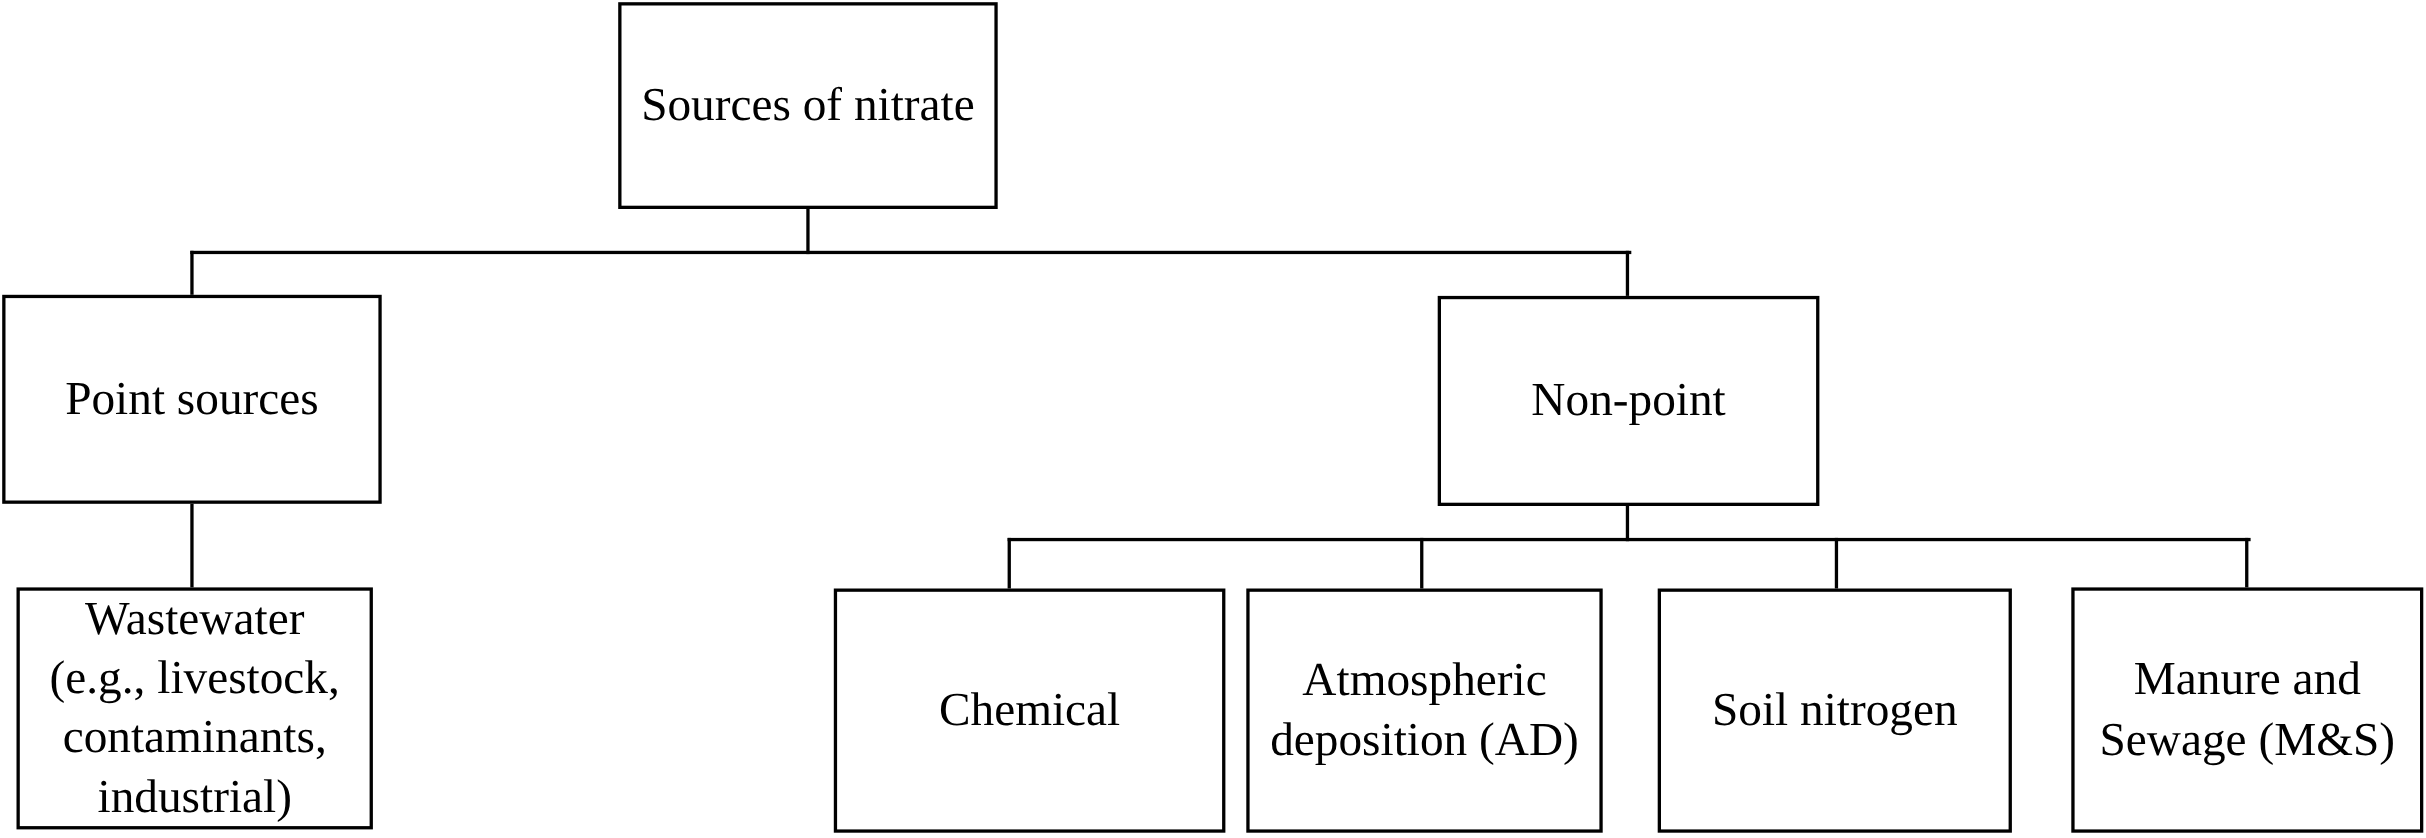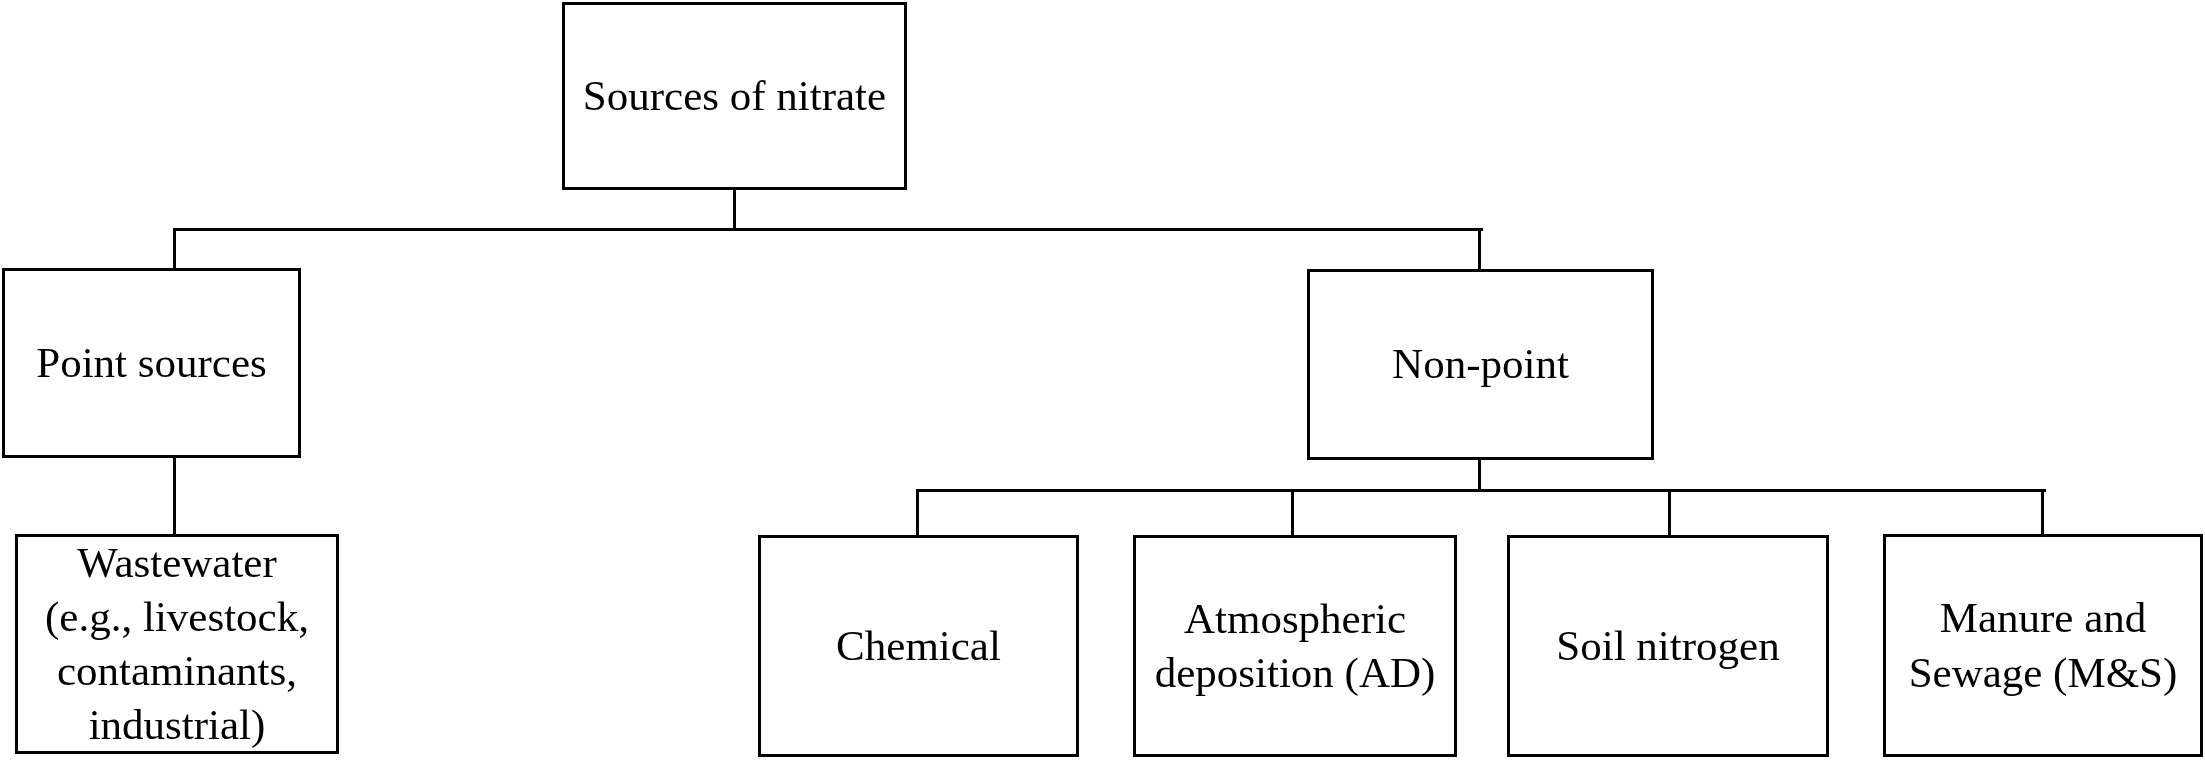--- a/index.html
+++ b/index.html
@@ -29,24 +29,24 @@
     line-height: 1.26;
   }
   .node .label .line { display: block; white-space: nowrap; }
 
   .hline, .vline { position: absolute; background: #000000; }
   .hline { height: 3px; }
   .vline { width: 3px; }
 
   
   #node-root       { left: 562px;  top: 2px;   width: 345px; height: 188px; justify-content: center; }
-  #node-point      { left: 2px;    top: 268px; width: 299px; height: 190px; text-align: right; }
+  #node-point      { left: 2px;    top: 268px; width: 345px; height: 190px; text-align: right; }
   #node-nonpoint   { left: 1307px; top: 269px; width: 347px; height: 191px; }
   #node-wastewater { left: 15px;   top: 534px; width: 324px; height: 220px; }
-  #node-cf         { left: 758px;  top: 535px; width: 321px; height: 222px; }
+  #node-cf         { left: 758px;  top: 535px; width: 356px; height: 222px; }
   #node-ad         { left: 1133px; top: 535px; width: 324px; height: 222px; }
   #node-sn         { left: 1507px; top: 535px; width: 322px; height: 222px; }
   #node-ms         { left: 1883px; top: 534px; width: 320px; height: 223px; }
 
   
   #c-root-stub     { left: 733px;  top: 189px; height: 42px; }
   #c-level1-rail   { left: 173px;  top: 228px; width: 1310px; }
   #c-point-top     { left: 173px;  top: 228px; height: 43px; }
   #c-nonpoint-top  { left: 1478px; top: 228px; height: 44px; }
   #c-point-bottom  { left: 173px;  top: 455px; height: 82px; }

